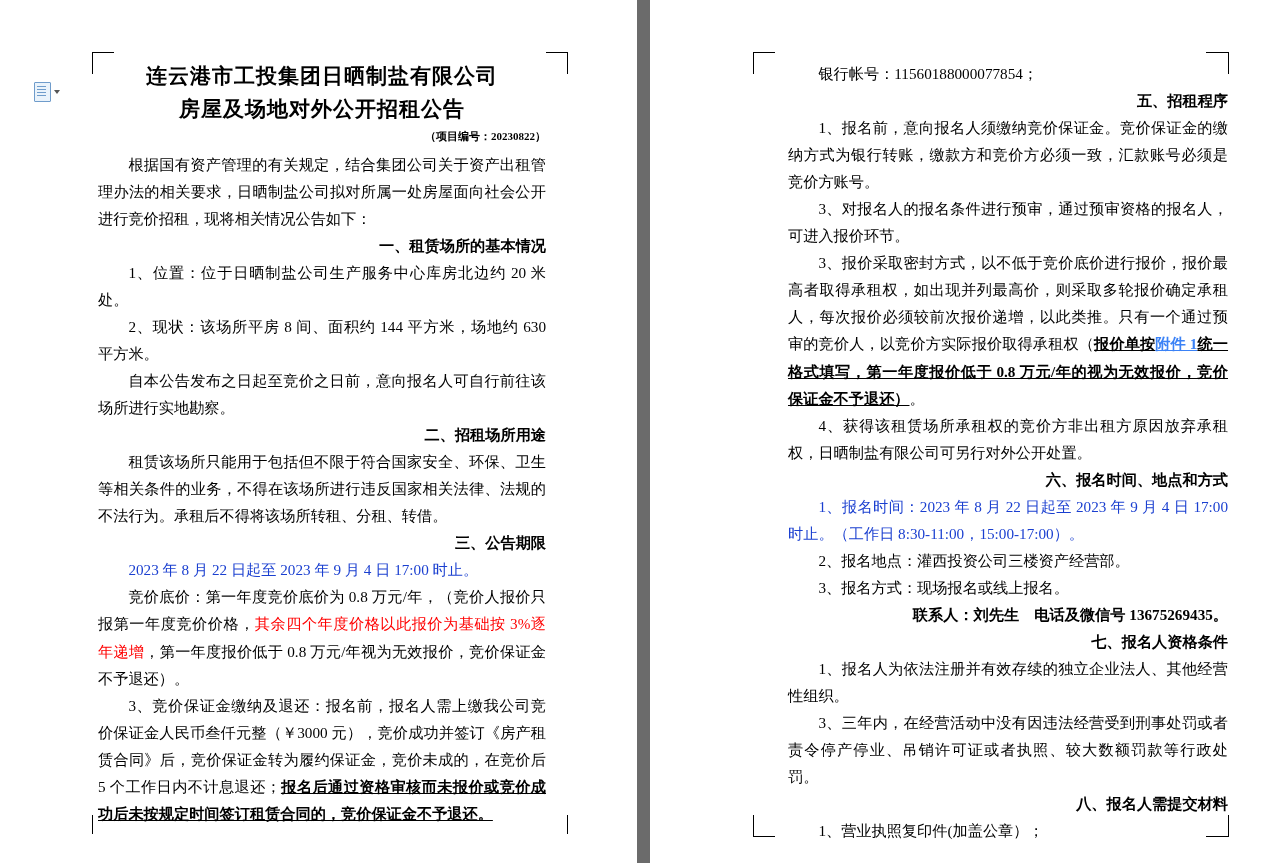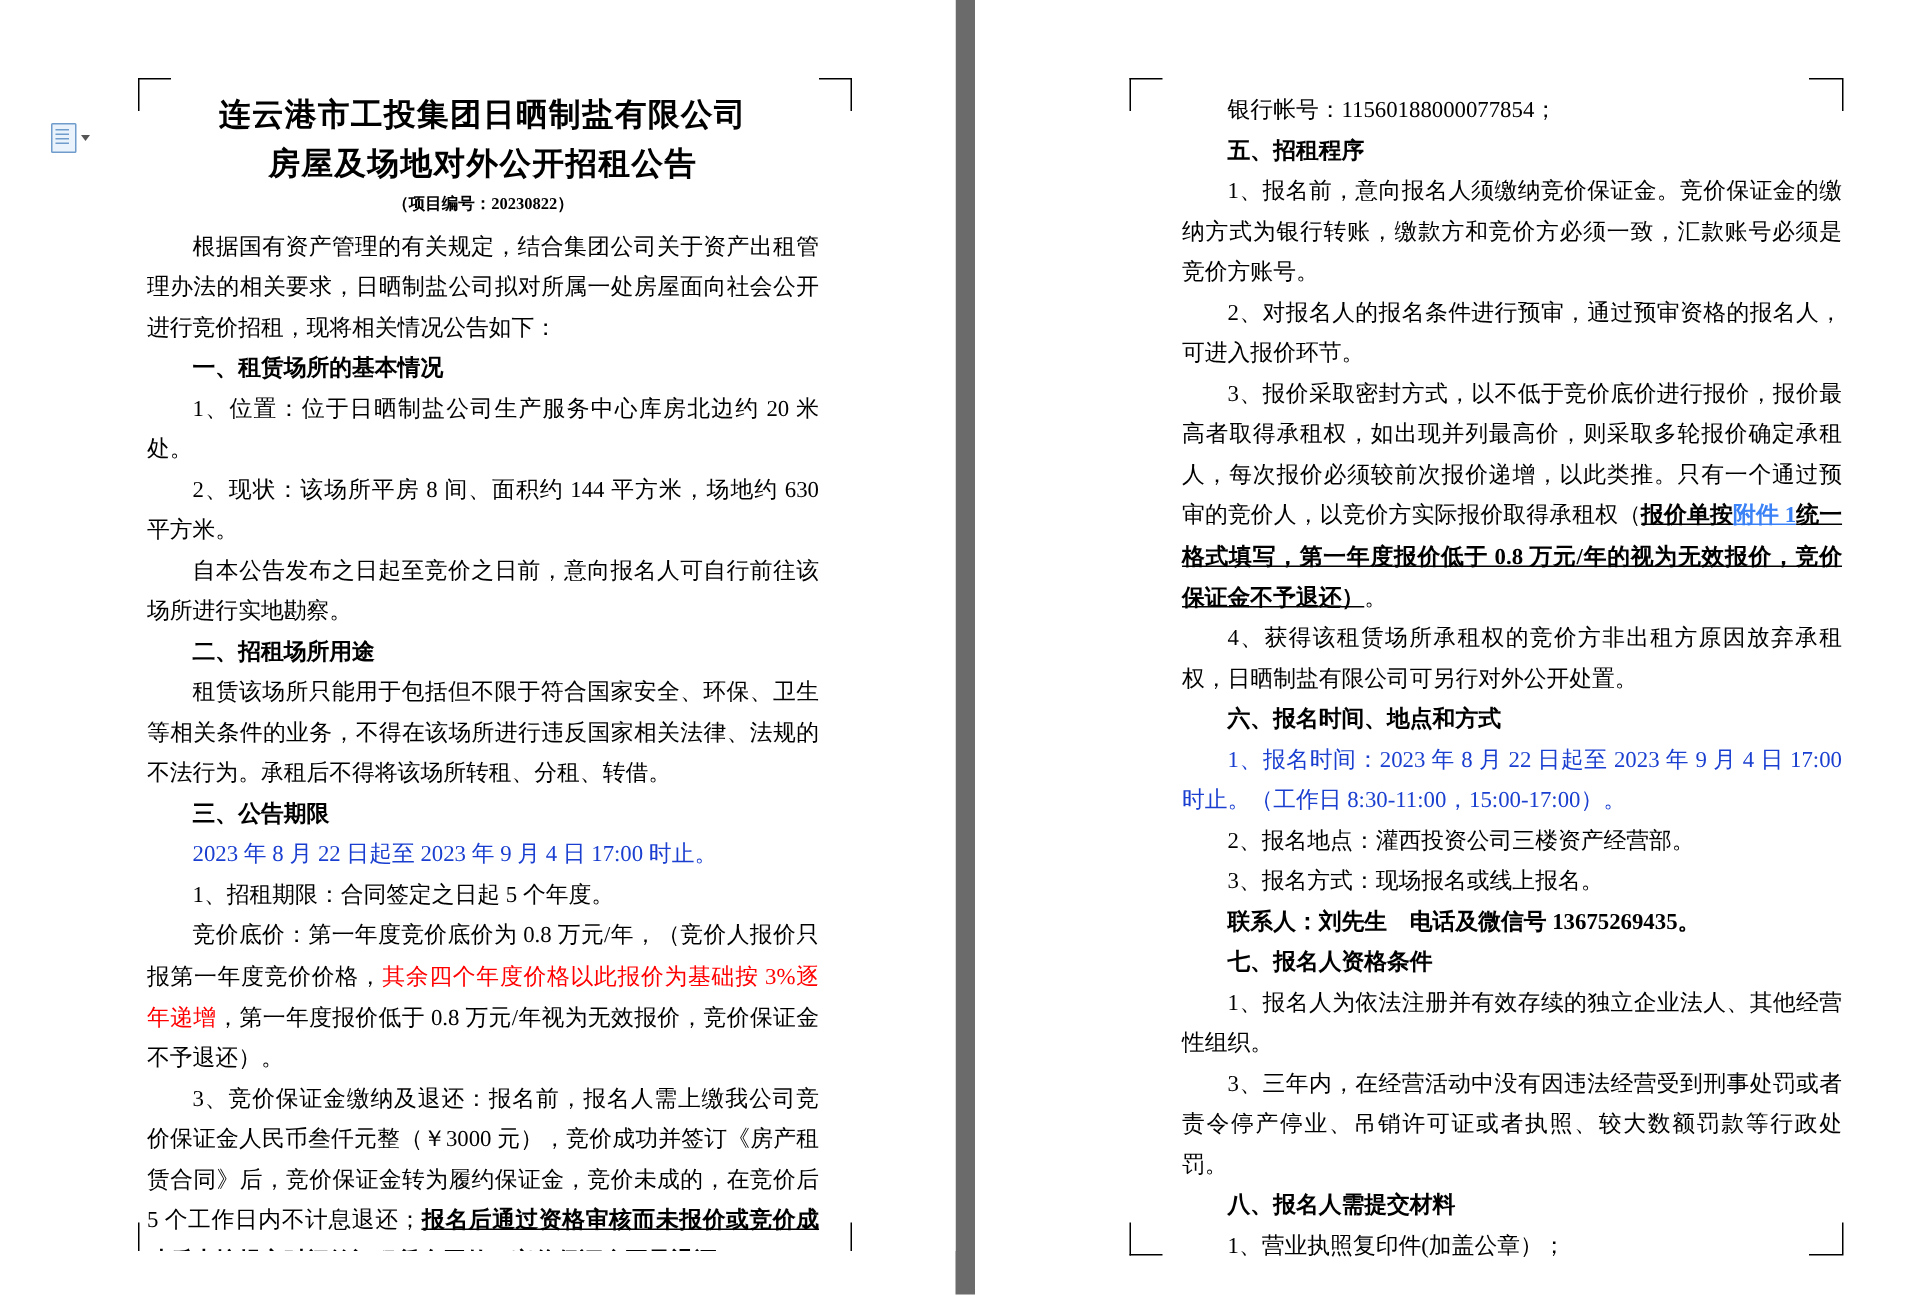--- a/index.html
+++ b/index.html
@@ -75,21 +75,21 @@
     letter-spacing: 1px;
     line-height: 1.55;
   }
   .subtitle {
     text-align: center;
     text-indent: 0;
     font-size: 11px;
     margin-top: 2px;
     margin-bottom: 4px;
   }
-  .b { font-weight: bold; }
+  .b { font-weight: bold; text-align: right; }
   .red { color: #ff0000; }
   .blue { color: #1a3fd0; }
   .bu { font-weight: bold; text-decoration: underline; }
   .redbu { color: #3b82f6; font-weight: bold; text-decoration: underline; }
 
   
   .doc-icon-wrap {
     position: absolute;
     left: 34px;
     top: 82px;
@@ -147,21 +147,20 @@
 
       <p class="ind">根据国有资产管理的有关规定，结合集团公司关于资产出租管理办法的相关要求，日晒制盐公司拟对所属一处房屋面向社会公开进行竞价招租，现将相关情况公告如下：</p>
       <p class="ind b">一、租赁场所的基本情况</p>
       <p class="ind">1、位置：位于日晒制盐公司生产服务中心库房北边约 20 米处。</p>
       <p class="ind">2、现状：该场所平房 8 间、面积约 144 平方米，场地约 630 平方米。</p>
       <p class="ind">自本公告发布之日起至竞价之日前，意向报名人可自行前往该场所进行实地勘察。</p>
       <p class="ind b">二、招租场所用途</p>
       <p class="ind">租赁该场所只能用于包括但不限于符合国家安全、环保、卫生等相关条件的业务，不得在该场所进行违反国家相关法律、法规的不法行为。承租后不得将该场所转租、分租、转借。</p>
       <p class="ind b">三、公告期限</p>
       <p class="ind blue">2023 年 8 月 22 日起至 2023 年 9 月 4 日 17:00 时止。</p>
-      <p class="ind">1、招租期限：合同签定之日起 5 个年度。</p>
       <p class="ind"><span>竞价底价：第一年度竞价底价为 0.8 万元/年，（竞价人报价只报第一年度竞价价格，</span><span class="red">其余四个年度价格以此报价为基础按 3%逐年递增</span><span>，第一年度报价低于 0.8 万元/年视为无效报价，竞价保证金不予退还）。</span></p>
       <p class="ind"><span>3、竞价保证金缴纳及退还：报名前，报名人需上缴我公司竞价保证金人民币叁仟元整（￥3000 元），竞价成功并签订《房产租赁合同》后，竞价保证金转为履约保证金，竞价未成的，在竞价后 5 个工作日内不计息退还；</span><span class="bu">报名后通过资格审核而未报价或竞价成功后未按规定时间签订租赁合同的，竞价保证金不予退还。</span></p>
 
     </div>
   </div>
 
   <div class="gutter"></div>
 
   <div class="page page-right">
     <div class="mark h" style="left:740px; top:52px; left:103px;"></div>
@@ -170,21 +169,21 @@
     <div class="mark v" style="left:578px; top:52px;"></div>
     <div class="mark h" style="left:103px; top:836px;"></div>
     <div class="mark v" style="left:103px; top:815px;"></div>
     <div class="mark h" style="left:556px; top:836px;"></div>
     <div class="mark v" style="left:578px; top:815px;"></div>
 
     <div class="page-body" style="left:138px;">
       <p class="ind">银行帐号：11560188000077854；</p>
       <p class="ind b">五、招租程序</p>
       <p class="ind">1、报名前，意向报名人须缴纳竞价保证金。竞价保证金的缴纳方式为银行转账，缴款方和竞价方必须一致，汇款账号必须是竞价方账号。</p>
-      <p class="ind">2、对报名人的报名条件进行预审，通过预审资格的报名人，可进入报价环节。</p>
+      <p class="ind">3、对报名人的报名条件进行预审，通过预审资格的报名人，可进入报价环节。</p>
       <p class="ind"><span>3、报价采取密封方式，以不低于竞价底价进行报价，报价最高者取得承租权，如出现并列最高价，则采取多轮报价确定承租人，每次报价必须较前次报价递增，以此类推。只有一个通过预审的竞价人，以竞价方实际报价取得承租权（</span><span class="bu">报价单按</span><span class="redbu">附件 1</span><span class="bu">统一格式填写，第一年度报价低于 0.8 万元/年的视为无效报价，竞价保证金不予退还）</span><span>。</span></p>
       <p class="ind">4、获得该租赁场所承租权的竞价方非出租方原因放弃承租权，日晒制盐有限公司可另行对外公开处置。</p>
       <p class="ind b">六、报名时间、地点和方式</p>
       <p class="ind blue">1、报名时间：2023 年 8 月 22 日起至 2023 年 9 月 4 日 17:00 时止。（工作日 8:30-11:00，15:00-17:00）。</p>
       <p class="ind">2、报名地点：灌西投资公司三楼资产经营部。</p>
       <p class="ind">3、报名方式：现场报名或线上报名。</p>
       <p class="ind b">联系人：刘先生　电话及微信号 13675269435。</p>
       <p class="ind b">七、报名人资格条件</p>
       <p class="ind">1、报名人为依法注册并有效存续的独立企业法人、其他经营性组织。</p>
       <p class="ind">3、三年内，在经营活动中没有因违法经营受到刑事处罚或者责令停产停业、吊销许可证或者执照、较大数额罚款等行政处罚。</p>

